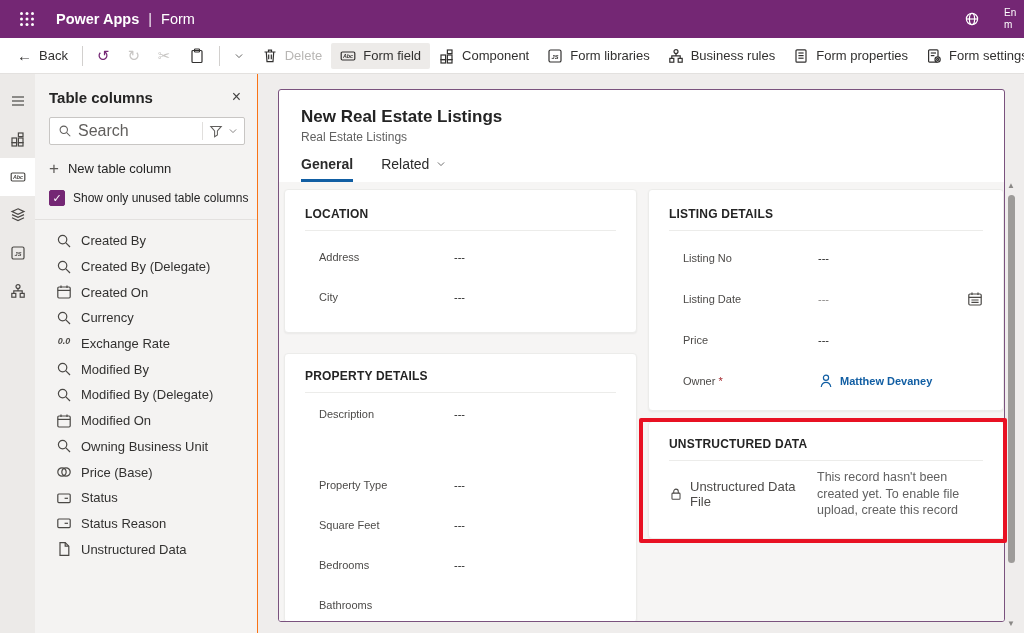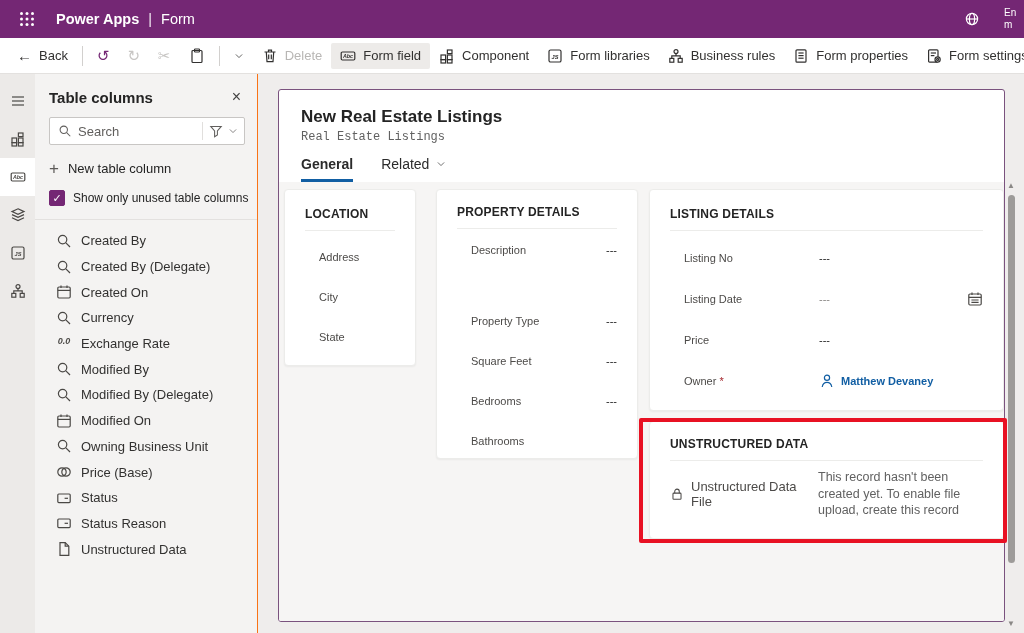--- a/index.html
+++ b/index.html
@@ -35,47 +35,47 @@
   .rail { width:35px; background:#eceae8; padding-top:8px; display:flex; flex-direction:column; flex:none; }
   .rail-item { height:38px; display:flex; align-items:center; justify-content:center; color:#4a4845; }
   .rail-item.sel { background:#fff; }
 
   
   .panel { width:223px; background:#f4f3f2; border-right:1px solid #f97316; padding:14px 12px 0 14px; flex:none; }
   .panel-head { display:flex; align-items:center; justify-content:space-between; }
   .panel-title { font-size:15px; font-weight:bold; color:#242424; }
   .x-btn { font-size:16px; color:#424242; padding:0 4px; }
   .search { margin-top:11px; height:28px; background:#fff; border:1px solid #c8c6c4; border-radius:2px; display:flex; align-items:center; padding:0 6px 0 8px; color:#605e5c; }
-  .search input { border:0; outline:0; flex:1; min-width:0; font-size:13px; background:transparent; color:#323130; }
+  .search input { border:0; outline:0; flex:1; min-width:0; font-size:16px; background:transparent; color:#323130; }
   .search input::placeholder { color:#605e5c; }
   .search .vr { width:1px; height:18px; background:#e1dfdd; margin:0 6px 0 4px; }
   .search .chev { width:10px; height:10px; color:#605e5c; margin-left:5px; }
   .newcol { margin-top:15px; display:flex; align-items:center; gap:9px; font-size:13px; color:#242424; }
   .plus { font-size:17px; color:#5c5a58; line-height:1; }
   .chkrow { margin-top:13px; display:flex; align-items:center; gap:8px; }
   .chk { width:16px; height:16px; background:#742774; border:1px solid #742774; border-radius:2px; color:#fff; font-size:11px; display:flex; align-items:center; justify-content:center; flex:none; }
   .chk-lbl { font-size:12px; color:#242424; white-space:nowrap; }
   .plist-div { height:1px; background:#e3e1df; margin:13px -12px 0 -14px; }
   ul.cols { list-style:none; padding:8px 0 0 7px; }
   ul.cols li { height:25.7px; display:flex; align-items:center; gap:9px; font-size:13px; color:#323130; }
   ul.cols .ic { color:#4a4845; }
 
   
   .canvas { flex:1; background:#efedec; position:relative; overflow:hidden; }
   .form-box { position:absolute; left:20px; top:15px; width:727px; height:533px; background:#fff; border:1px solid #7a527e; border-radius:3px; overflow:hidden; }
   .form-head { height:92px; padding:17px 22px 0; }
   .ftitle { font-size:17px; font-weight:bold; color:#242424; }
-  .fsub { font-size:12px; color:#616161; margin-top:3px;font-family:Liberation Mono, monospace; }
+  .fsub { font-size:12px; color:#616161; margin-top:3px; }
   .tabs { display:flex; gap:28px; margin-top:12px; }
   .tab { font-size:14px; color:#2b2b2b; padding-bottom:7px; display:flex; align-items:center; gap:7px; border-bottom:3px solid transparent; }
   .tab.active { font-weight:bold; border-bottom-color:#115ea3; }
   .tab .chev { width:10px; height:10px; color:#424242; }
 
   .form-content { height:441px; background:#f6f5f4; padding:7px 0 0 5px; display:flex; gap:11px; overflow:hidden; }
-  .col-l { width:354px; display:flex; flex-direction:row; gap:20px; }
+  .col-l { width:354px; display:flex; flex-direction:column; gap:20px; }
   .col-r { width:357px; display:flex; flex-direction:column; gap:10px; }
   .card { background:#fff; border:1px solid #ececea; border-radius:4px; box-shadow:0 1px 2px rgba(0,0,0,.05); padding:13px 20px 0; overflow:hidden; }
   .sec-title { font-size:12px; font-weight:bold; color:#242424; letter-spacing:.2px; }
   .sec-div { height:1px; background:#ececea; margin:9px 0 6px; }
   .frow { display:flex; align-items:center; min-height:40px; padding-left:14px; font-size:11px; }
   .frow.h41 { min-height:41px; }
   .frow.tall { min-height:66px; align-items:flex-start; padding-top:9px; }
   .flabel { width:135px; flex:none; color:#4c4a48; }
   .fvalue { color:#242424; }
   .fvalue.muted { color:#8a8886; }

